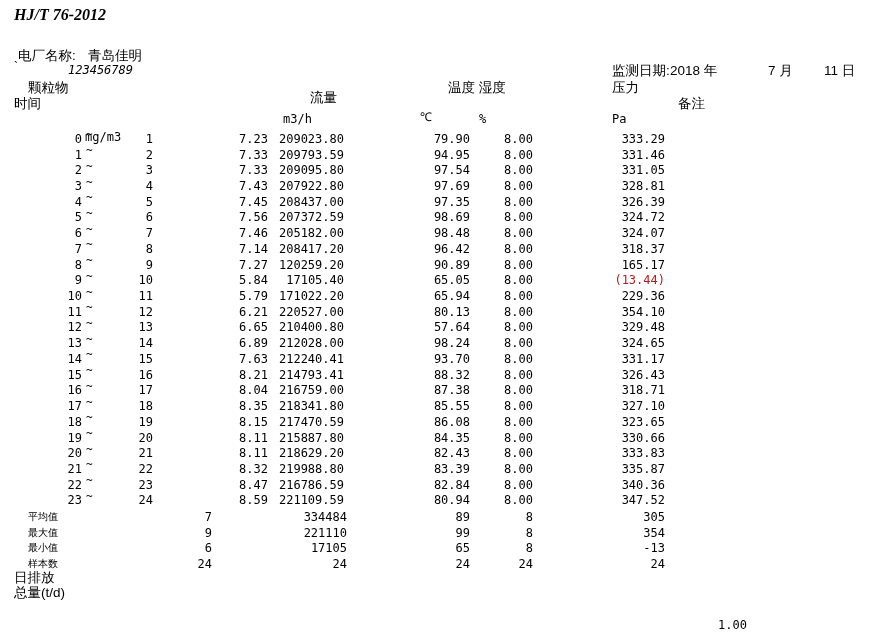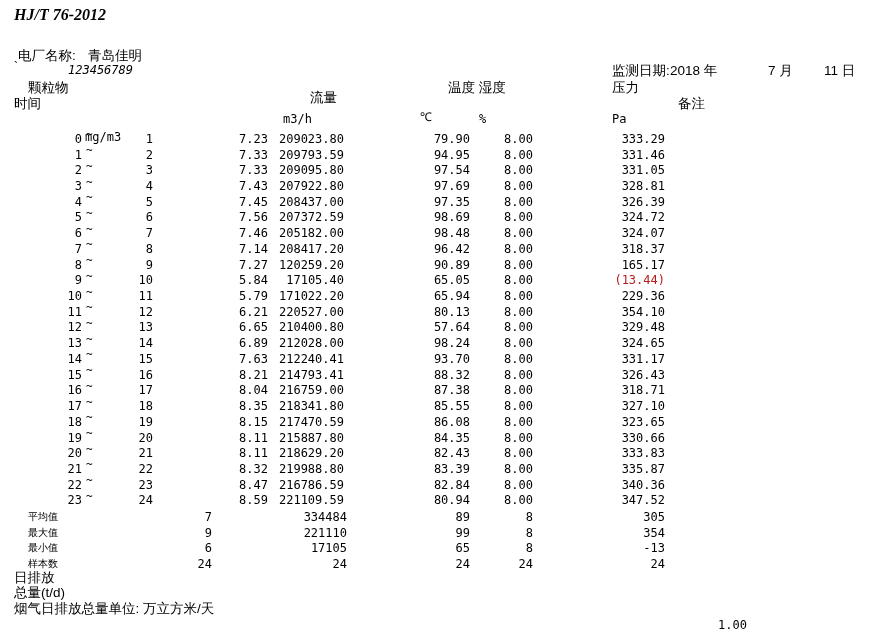--- a/index.html
+++ b/index.html
@@ -358,16 +358,15 @@
         <span class="cell">24</span>
         <span class="cell">24</span>
         <span class="cell">24</span>
         <span class="cell">24</span>
         <span class="cell">24</span>
       </div>
     </div>
 
   <div class="abs cn" style="left:14px;top:571px;">日排放</div>
   <div class="abs cn" style="left:14px;top:586px;">总量(t/d)</div>
-  <div class="abs cn" style="left:14px;top:602px;">烟气日排放总量单位: 万立方米/天</div>
   <div class="abs num" style="left:718px;top:619px;">1.00</div>
 
 </div>
 
 </body></html>

